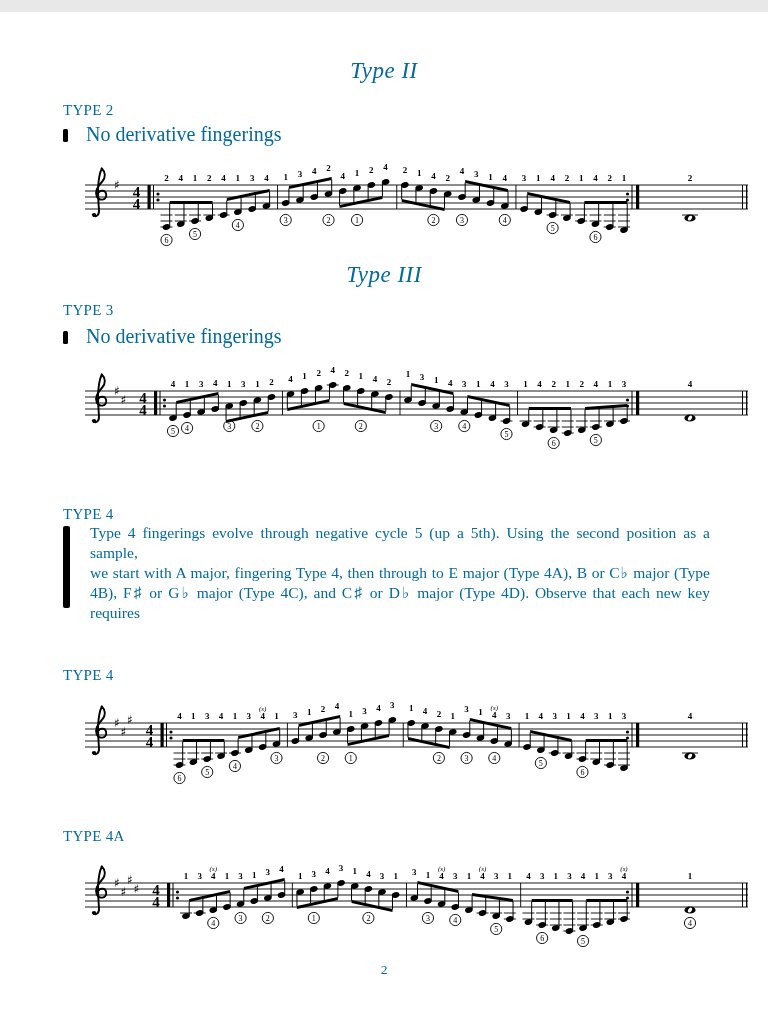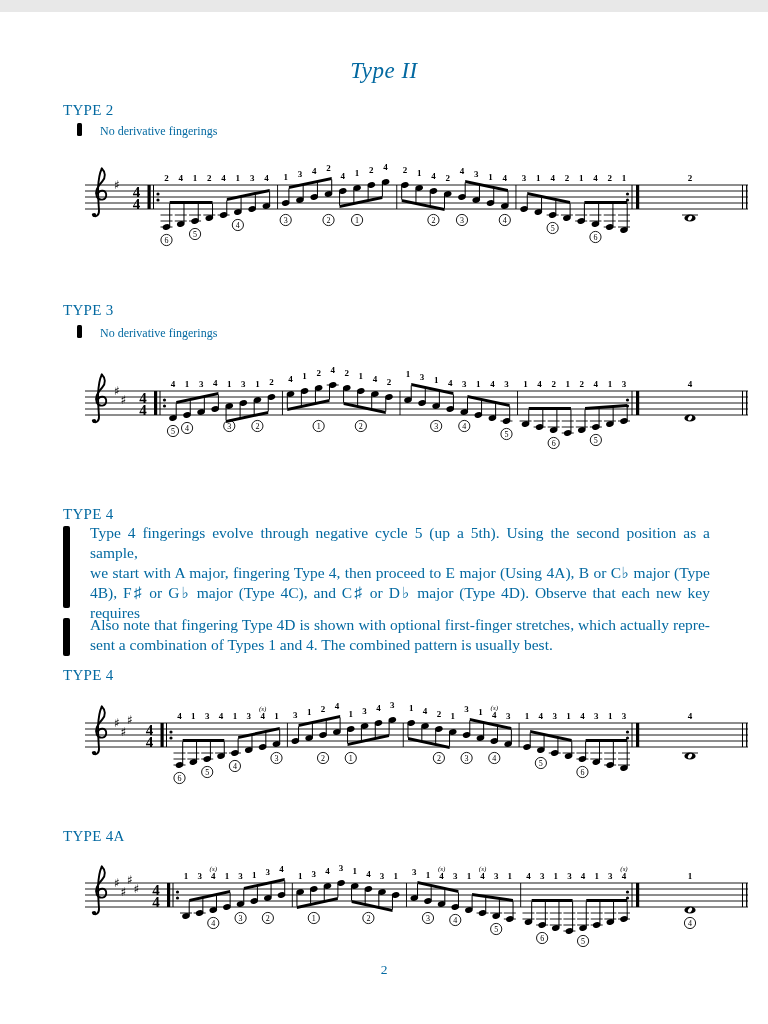--- a/index.html
+++ b/index.html
@@ -1,21 +1,21 @@
 <!DOCTYPE html>
 <html><head>
 <meta charset="utf-8">
 <style>
   html,body{margin:0;padding:0;background:#e8e8e8;}
   .page{position:relative;width:768px;height:1024px;background:#ffffff;margin:12px auto;
         font-family:"Liberation Serif","DejaVu Serif",serif;color:#0369a1;overflow:hidden;}
   .title{position:absolute;left:0;width:768px;text-align:center;
          font-style:italic;font-size:23px;letter-spacing:.5px;}
   .heading{position:absolute;left:63px;font-weight:normal;font-size:15px;letter-spacing:.3px;}
-  .bullet-row{position:absolute;left:77px;font-size:12px;font-family:Liberation Serif, serif;}
+  .bullet-row{position:absolute;left:63px;font-size:20px;font-family:Liberation Serif, serif;}
   .bbar{display:inline-block;width:5px;height:13px;background:#000;border-radius:1.5px;
         margin-right:18px;vertical-align:-1px;}
   .para{position:absolute;left:63px;width:647px;}
   .pbar{position:absolute;left:0;top:3px;bottom:3px;width:6.5px;background:#000;border-radius:2px;}
   .plines{margin-left:27px;}
   .pline{font-size:15.5px;line-height:20px;}
   .pj{text-align:justify;text-align-last:justify;}
   .staff{position:absolute;left:85px;}
   .pagenum{position:absolute;left:0;width:768px;text-align:center;font-size:13.5px;}
   
@@ -205,20 +205,21 @@
       <circle cx="467.6290322580645" cy="77" r="5.6" fill="none" stroke="#000" stroke-width="0.9"></circle>
       <text x="467.6290322580645" y="79.9" class="sc">5</text>
       <circle cx="510.4516129032258" cy="86" r="5.6" fill="none" stroke="#000" stroke-width="0.9"></circle>
       <text x="510.4516129032258" y="88.9" class="sc">6</text>
       <ellipse cx="605" cy="67" rx="5.6" ry="3.6"></ellipse>
       <ellipse cx="605" cy="67" rx="2.8" ry="1.8" fill="#fff" transform="rotate(-55 605 67)"></ellipse>
       <line x1="597" y1="64" x2="613" y2="64" stroke="#000" stroke-width="0.9"></line>
       <text x="605" y="30" class="fg">2</text>
     </svg>
 
+  <div class="title" style="top:250px">Type III</div>
   <div class="heading" style="top:290px">TYPE 3</div>
   <div class="bullet-row" style="top:313px"><span class="bbar"></span><span>No derivative fingerings</span></div>
   <svg class="staff" style="top:345px" id="staff1" width="663" height="100" viewBox="0 0 663 100">
       <line x1="0" y1="34" x2="663" y2="34" stroke="#000" stroke-width="0.9"></line>
       <line x1="0" y1="40" x2="663" y2="40" stroke="#000" stroke-width="0.9"></line>
       <line x1="0" y1="46" x2="663" y2="46" stroke="#000" stroke-width="0.9"></line>
       <line x1="0" y1="52" x2="663" y2="52" stroke="#000" stroke-width="0.9"></line>
       <line x1="0" y1="58" x2="663" y2="58" stroke="#000" stroke-width="0.9"></line>
       <line x1="657.5" y1="34" x2="657.5" y2="58" stroke="#000" stroke-width="1"></line>
       <line x1="661.7" y1="34" x2="661.7" y2="58" stroke="#000" stroke-width="1.3"></line>
@@ -386,29 +387,22 @@
       <ellipse cx="605" cy="61" rx="2.8" ry="1.8" fill="#fff" transform="rotate(-55 605 61)"></ellipse>
       <text x="605" y="30" class="fg">4</text>
     </svg>
 
   <div class="heading" style="top:494px">TYPE 4</div>
 
   <div class="para" style="top:511px;height:88px">
     <span class="pbar"></span>
     <div class="plines" id="para0">
         <div class="pline pj">Type 4 fingerings evolve through negative cycle 5 (up a 5th). Using the second position as a sample,</div>
-        <div class="pline pj">we start with A major, fingering Type 4, then proceed to E major (Using 4A), B or C♭ major (Type</div>
+        <div class="pline pj">we start with A major, fingering Type 4, then through to E major (Type 4A), B or C♭ major (Type</div>
         <div class="pline pj">4B), F♯ or G♭ major (Type 4C), and C♯ or D♭ major (Type 4D). Observe that each new key requires</div>
-      </div>
-  </div>
-  <div class="para" style="top:603px;height:44px">
-    <span class="pbar"></span>
-    <div class="plines" id="para1">
-        <div class="pline pj">Also note that fingering Type 4D is shown with optional first-finger stretches, which actually repre-</div>
-        <div class="pline">sent a combination of Types 1 and 4. The combined pattern is usually best.</div>
       </div>
   </div>
 
   <div class="heading" style="top:655px">TYPE 4</div>
   <svg class="staff" style="top:677px" id="staff2" width="663" height="100" viewBox="0 0 663 100">
       <line x1="0" y1="34" x2="663" y2="34" stroke="#000" stroke-width="0.9"></line>
       <line x1="0" y1="40" x2="663" y2="40" stroke="#000" stroke-width="0.9"></line>
       <line x1="0" y1="46" x2="663" y2="46" stroke="#000" stroke-width="0.9"></line>
       <line x1="0" y1="52" x2="663" y2="52" stroke="#000" stroke-width="0.9"></line>
       <line x1="0" y1="58" x2="663" y2="58" stroke="#000" stroke-width="0.9"></line>

